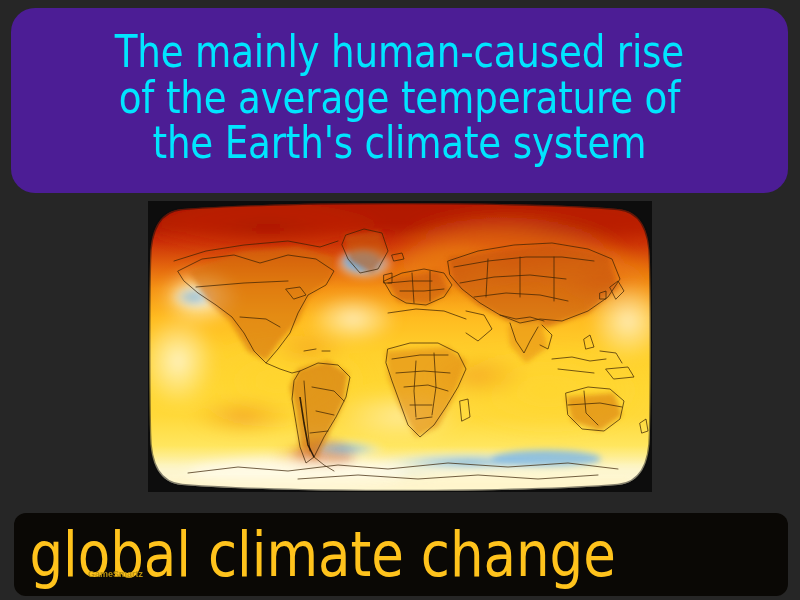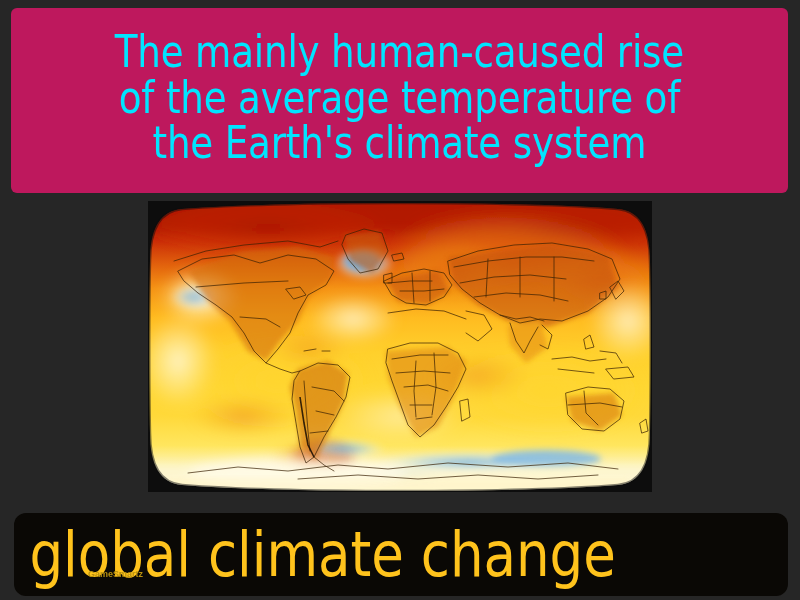--- a/index.html
+++ b/index.html
@@ -16,22 +16,22 @@
     font-family: "Liberation Sans", sans-serif;
   }
 
   
   #definition-panel {
     position: absolute;
     left: 11px;
     top: 8px;
     width: 777px;
     height: 185px;
-    background: #be185d;
-    border-radius: 6px;
+    background: #4c1d95;
+    border-radius: 24px;
     display: flex;
     align-items: center;
     justify-content: center;
     box-sizing: border-box;
     padding: 2px 14px 8px 14px;
   }
   #definition-text {
     color: #00e5ff;
     font-family: "Liberation Sans Narrow", "DejaVu Sans Condensed", "Liberation Sans", sans-serif;
     font-size: 45px;

